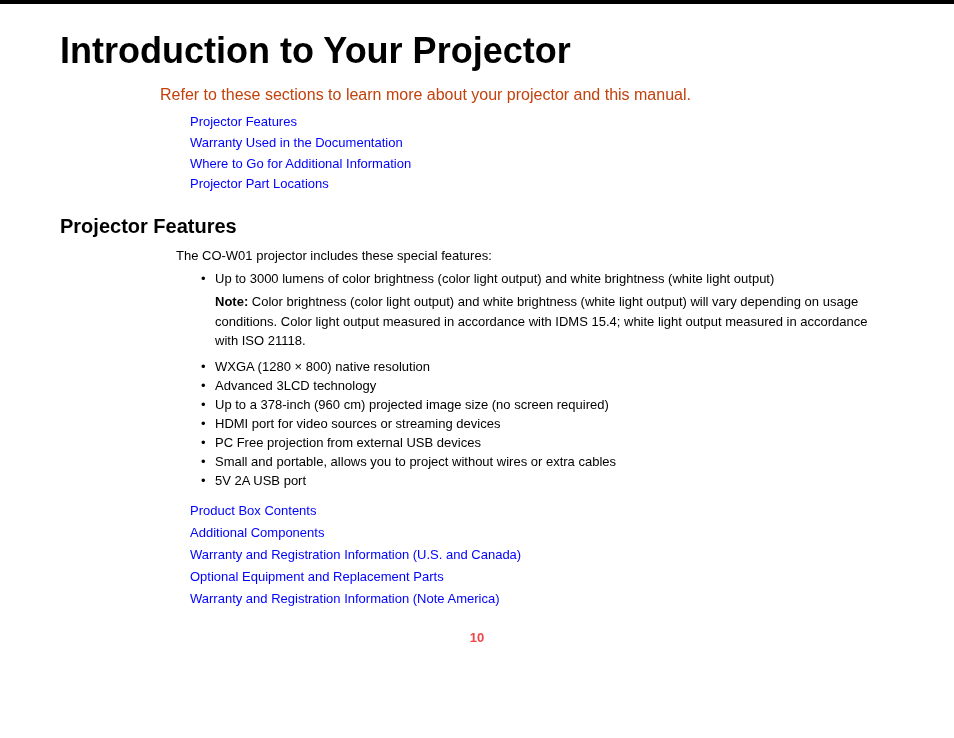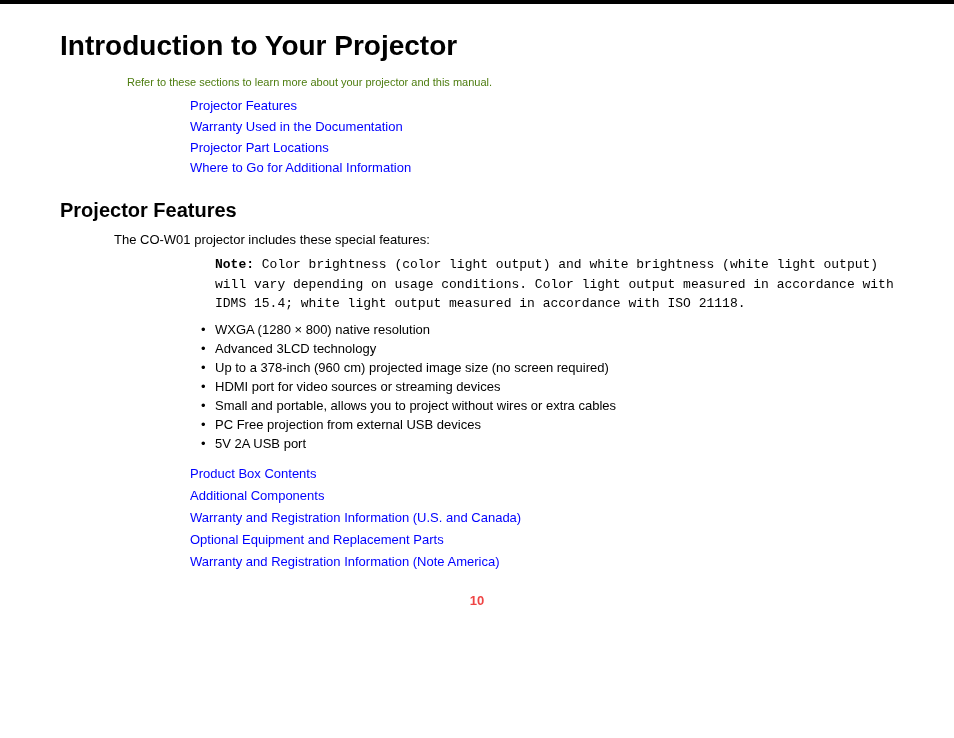--- a/index.html
+++ b/index.html
@@ -30,31 +30,31 @@
       height: 4px;
       background: #000000;
       margin-bottom: 16px;
     }
 
     .content-area {
       padding: 10px 60px 40px 60px;
     }
 
     .page-title {
-      font-size: 28px;
+      font-size: 36px;
       font-weight: bold;
       margin-bottom: 14px;
       color: #000000;
     }
 
     .intro-text {
-      margin-left: 67px;
+      margin-left: 100px;
       margin-bottom: 8px;
-      font-size: 11px;
-      color: #4d7c0f;
+      font-size: 16px;
+      color: #c2410c;
     }
 
     .links-block {
       margin-left: 130px;
       margin-bottom: 20px;
     }
 
     .links-block a, .link-item {
       display: block;
       color: #0000ff;
@@ -65,21 +65,21 @@
     }
 
     .section-title {
       font-size: 20px;
       font-weight: bold;
       margin-bottom: 10px;
       color: #000000;
     }
 
     .section-intro {
-      margin-left: 54px;
+      margin-left: 116px;
       font-size: 13px;
       margin-bottom: 8px;
     }
 
     .feature-heading {
       margin-left: 130px;
       font-weight: bold;
       font-size: 13px;
       margin-bottom: 6px;
     }
@@ -96,21 +96,20 @@
       position: absolute;
       left: -14px;
     }
 
     .note-block {
       margin-left: 155px;
       margin-bottom: 8px;
       margin-top: 6px;
       font-size: 13px;
       line-height: 1.5;
-      font-family: Liberation Mono, monospace;
     }
 
     .note-block .note-label {
       font-weight: bold;
     }
 
     .bottom-links {
       margin-left: 130px;
       margin-top: 12px;
     }
@@ -134,42 +133,43 @@
   <div class="top-border"></div>
   <div class="content-area">
 
     <h1 class="page-title">Introduction to Your Projector</h1>
 
     <p class="intro-text">Refer to these sections to learn more about your projector and this manual.</p>
 
     <div class="links-block">
       <span class="link-item">Projector Features</span>
       <span class="link-item">Warranty Used in the Documentation</span>
+      <span class="link-item">Where to Go for Additional Information</span>
       <span class="link-item">Projector Part Locations</span>
-      <span class="link-item">Where to Go for Additional Information</span>
     </div>
 
     <h2 class="section-title">Projector Features</h2>
 
     <p class="section-intro">The CO-W01 projector includes these special features:</p>
 
 
+    <div class="bullet-item">Up to 3000 lumens of color brightness (color light output) and white brightness (white light output)</div>
 
     <div class="note-block">
       <span class="note-label">Note:</span><span> Color brightness (color light output) and white brightness (white light output) will vary depending on usage conditions. Color light output measured in accordance with IDMS 15.4; white light output measured in accordance with ISO 21118.</span>
     </div>
 
     <div class="bullet-item">WXGA (1280 × 800) native resolution</div>
     <div class="bullet-item">Advanced 3LCD technology</div>
     <div class="bullet-item">Up to a 378-inch (960 cm) projected image size (no screen required)</div>
 
 
     <div class="bullet-item">HDMI port for video sources or streaming devices</div>
+    <div class="bullet-item">PC Free projection from external USB devices</div>
     <div class="bullet-item">Small and portable, allows you to project without wires or extra cables</div>
-    <div class="bullet-item">PC Free projection from external USB devices</div>
     <div class="bullet-item">5V 2A USB port</div>
 
     <div class="bottom-links">
       <span class="link-item">Product Box Contents</span>
       <span class="link-item">Additional Components</span>
       <span class="link-item">Warranty and Registration Information (U.S. and Canada)</span>
       <span class="link-item">Optional Equipment and Replacement Parts</span>
       <span class="link-item">Warranty and Registration Information (Note America)</span>
     </div>
 

